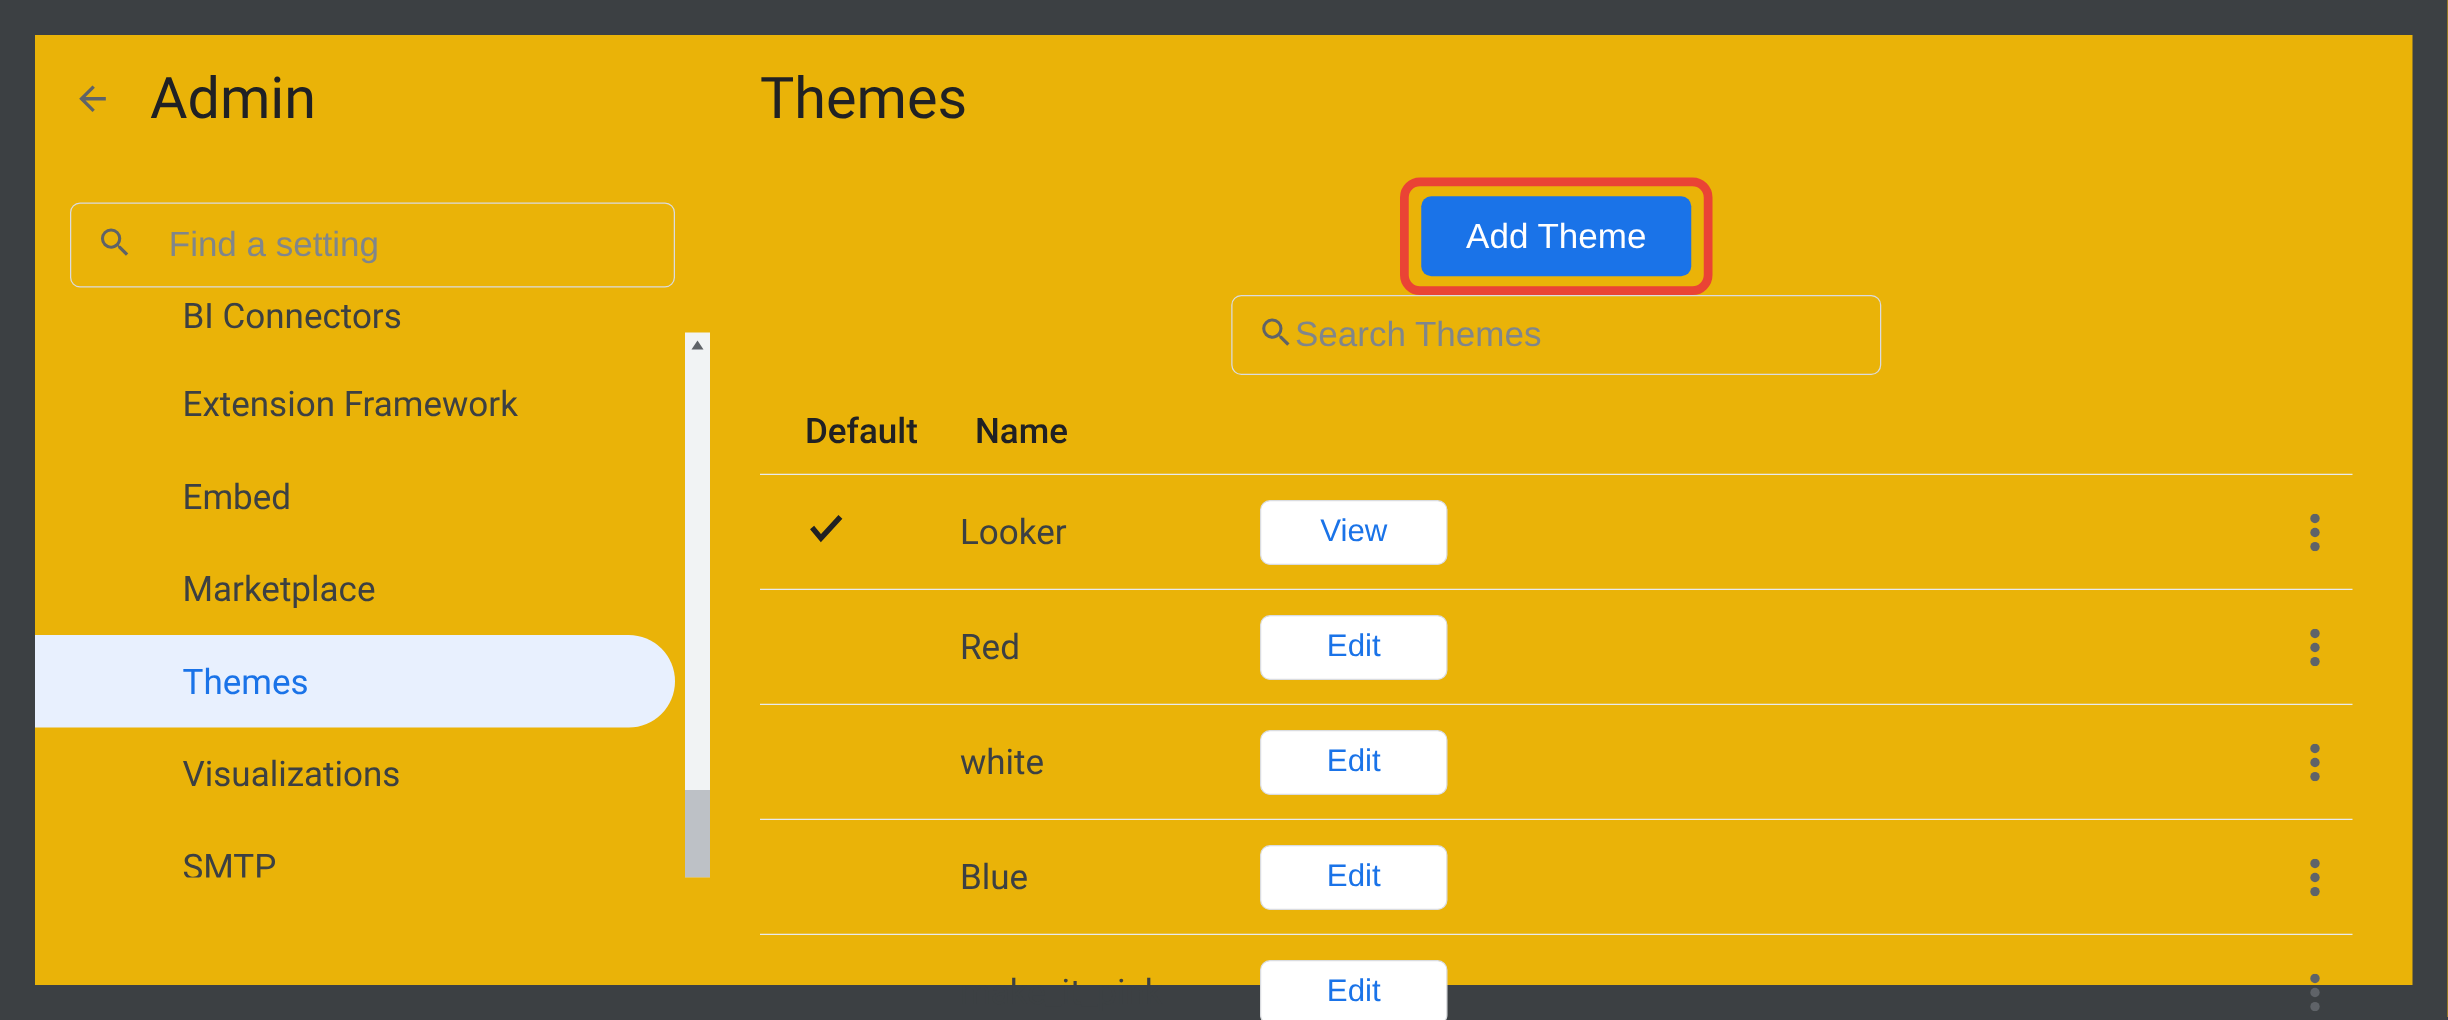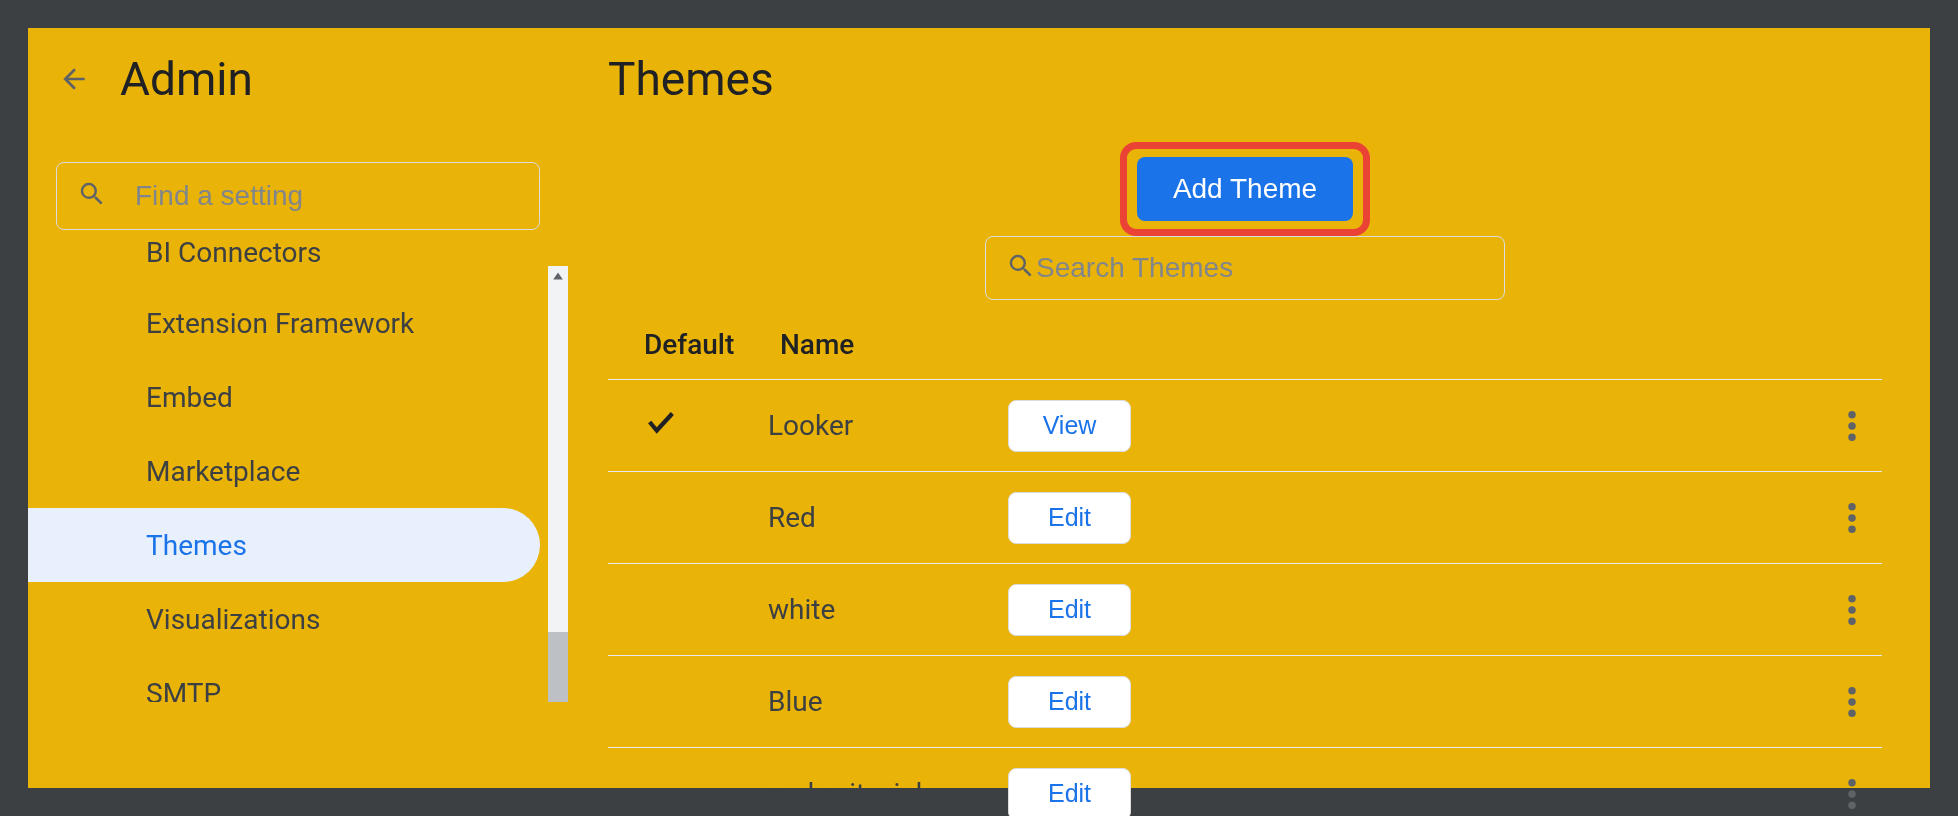--- a/index.html
+++ b/index.html
@@ -196,21 +196,21 @@
     font-size: 28px;
     color: #3c4043;
   }
   .check-icon svg { width: 34px; height: 34px; stroke: #202124; stroke-width: 3; fill: none; }
   .row-btn {
     border: 1.5px solid #dadce0;
     background: #fff;
     color: #1a73e8;
     border-radius: 8px;
     height: 52px;
-    width: 123px;
+    width: 150px;
     font-size: 25px;
     font-weight: 500;
     cursor: pointer;
   }
   .kebab {
     cursor: pointer;
     display: flex;
     align-items: center;
     justify-content: center;
     height: 40px;

